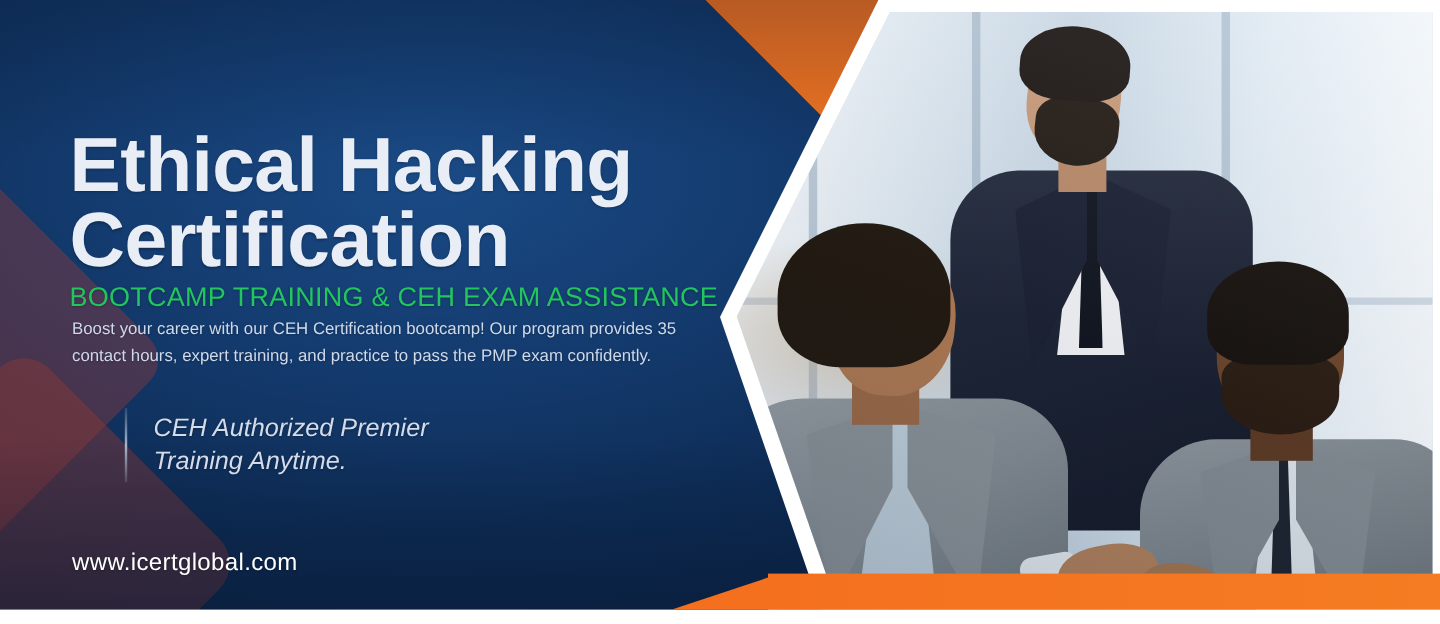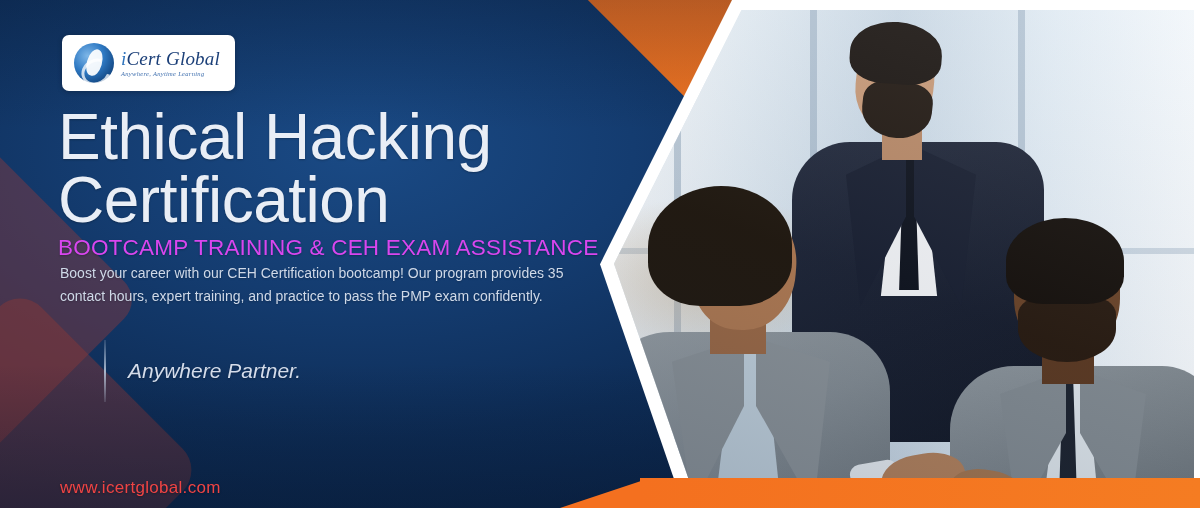--- a/index.html
+++ b/index.html
@@ -373,35 +373,35 @@
     font-size:6.5px; font-style:italic;
     color:#3f6fae; letter-spacing:0.3px;
     margin-top:3px; white-space:nowrap;
   }
 
   .headline {
     position:absolute;
     left:58px; top:106px;
     width:570px;
     font-size:64px;
-    font-weight:400;
+    font-weight:700;
     line-height:0.98;
     letter-spacing:-0.5px;
     color:#e9eef6;
     text-shadow:0 1px 2px rgba(0,0,0,0.25);
   }
   .headline .l2 { display:block; }
 
   .subhead {
     position:absolute;
     left:58px; top:235px;
     font-size:22.5px;
     font-weight:400;
     letter-spacing:0.2px;
-    color:#d946ef;
+    color:#22c55e;
     white-space:nowrap;
     text-shadow:0 1px 2px rgba(0,0,0,0.25);
   }
 
   .body-copy {
     position:absolute;
     left:60px; top:262px;
     width:545px;
     font-size:14px;
     font-weight:400;
@@ -472,26 +472,25 @@
     font-weight:400;
     line-height:1.32;
     color:#d4dcea;
     text-shadow:0 1px 2px rgba(0,0,0,0.25);
     white-space:nowrap;
   }
 
   .website {
     position:absolute;
     left:60px; top:458px;
-    font-size:17px;
+    font-size:20px;
     font-weight:300;
     letter-spacing:0.3px;
-    color:#ef4444;
+    color:#ffffff;
     text-shadow:0 1px 2px rgba(0,0,0,0.3);
-    margin-top:20px;
   }
 </style>
 </head>
 <body>
 
 <div class="banner">
 
   <div class="bg-base"></div>
 
   <div class="dia dia-maroon-left"></div>
@@ -549,40 +548,34 @@
       <div class="photo-shade"></div>
     </div>
   </div>
 
   <div class="tri-orange-bottom"></div>
   <div class="bar-orange-bottom"></div>
   <div class="strip-bottom"></div>
 
   <div class="content">
 
-    <div class="logo-card">
-      <div class="logo-mark"></div>
-      <div class="logo-txt">
-        <div class="logo-name"><span class="i">i</span><span>Cert Global</span></div>
-        <div class="logo-tag">Anywhere, Anytime Learning</div>
-      </div>
-    </div>
 
     <h1 class="headline">
       <span>Ethical Hacking</span>
       <span class="l2">Certification</span>
     </h1>
 
     <div class="subhead">BOOTCAMP TRAINING &amp; CEH EXAM ASSISTANCE</div>
 
     <p class="body-copy">Boost your career with our CEH Certification bootcamp! Our program provides 35 contact hours, expert training, and practice to pass the PMP exam confidently.</p>
 
     <div class="partner">
       <div class="partner-divider"></div>
       <div class="partner-text">
-        <div>Anywhere Partner.</div>
+        <div>CEH Authorized Premier</div>
+        <div>Training Anytime.</div>
       </div>
     </div>
 
     <div class="website">www.icertglobal.com</div>
 
   </div>
 </div>
 
 </body></html>

